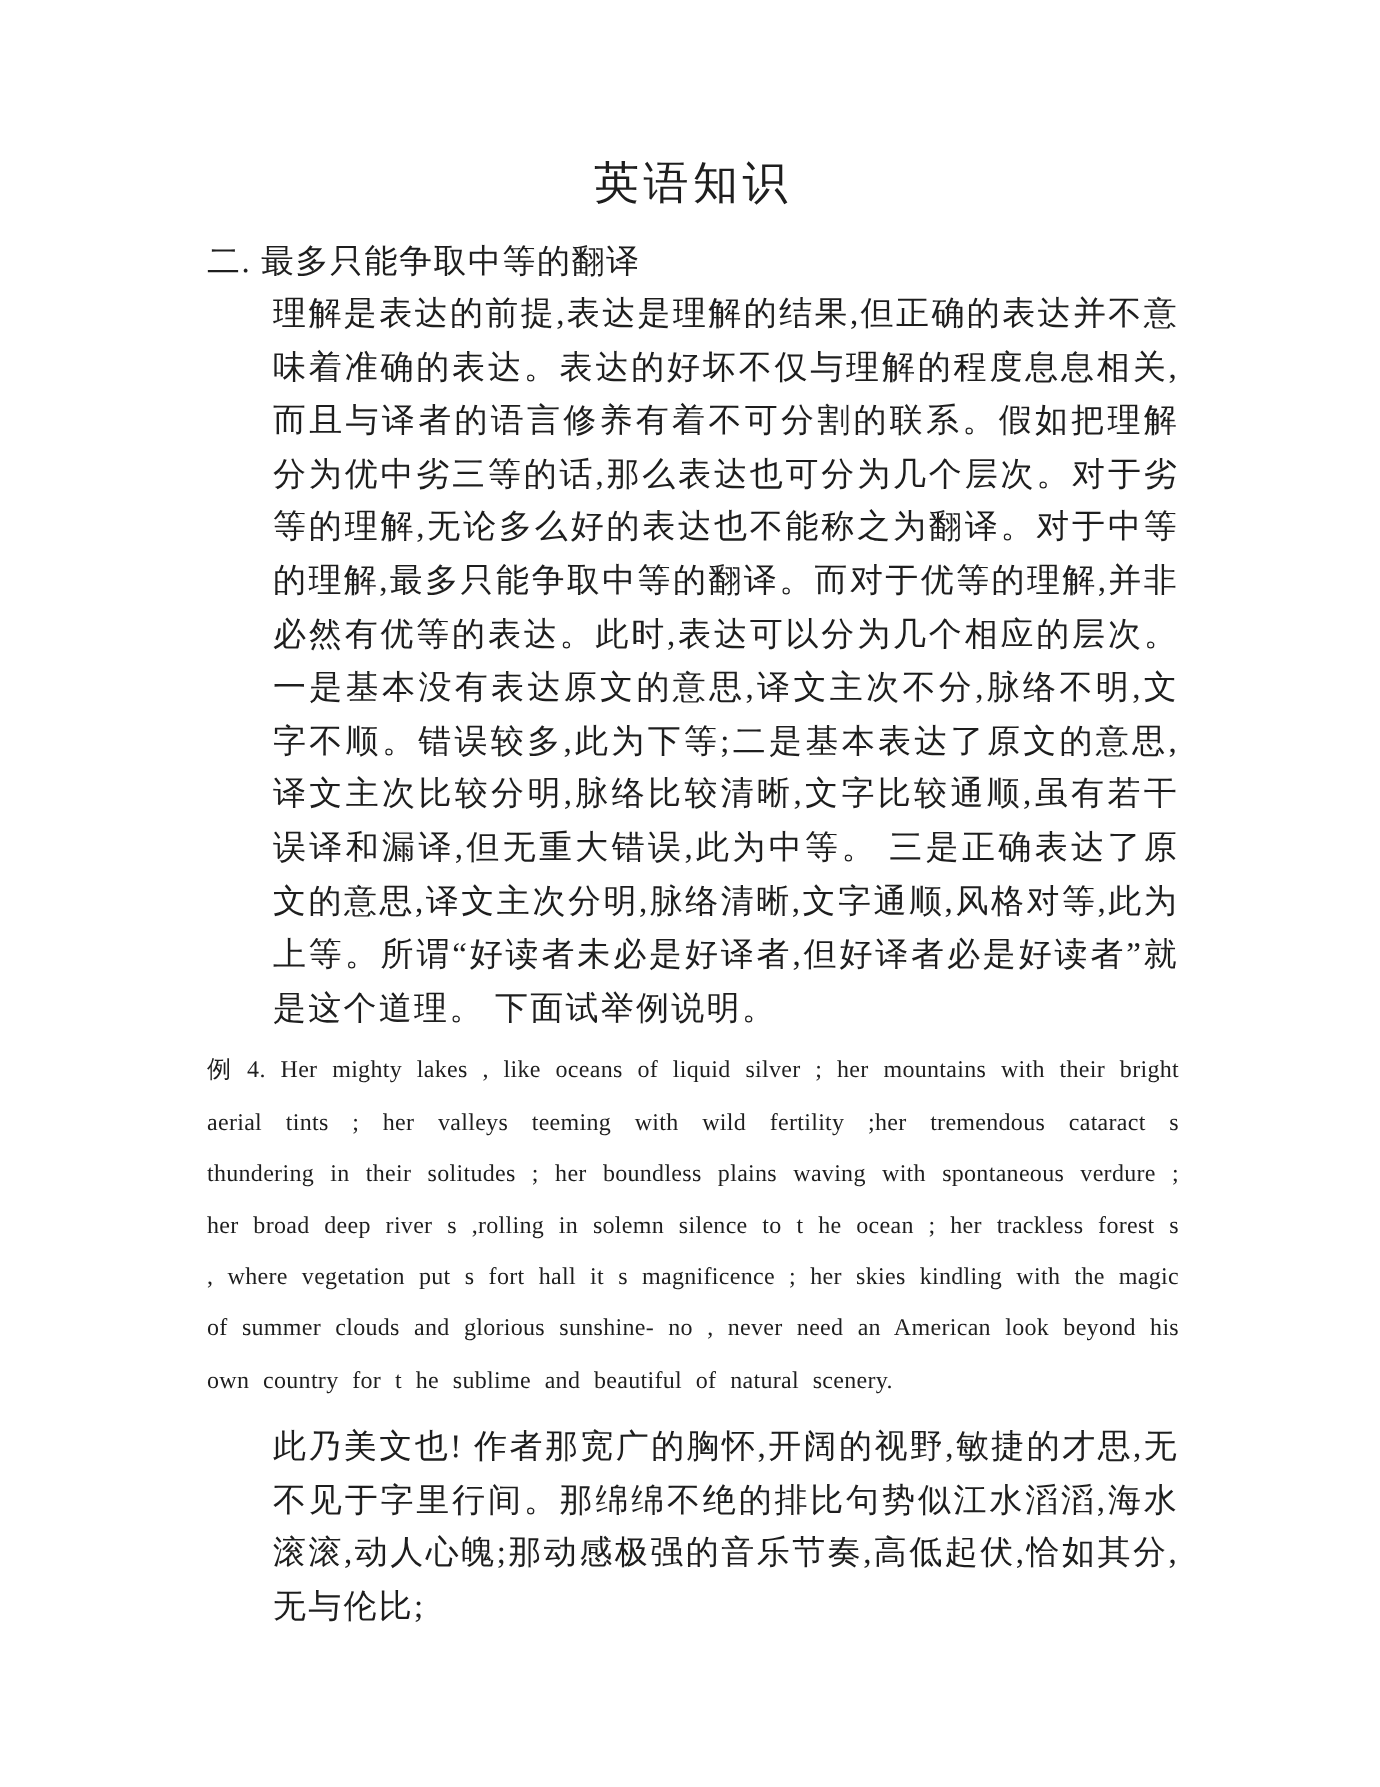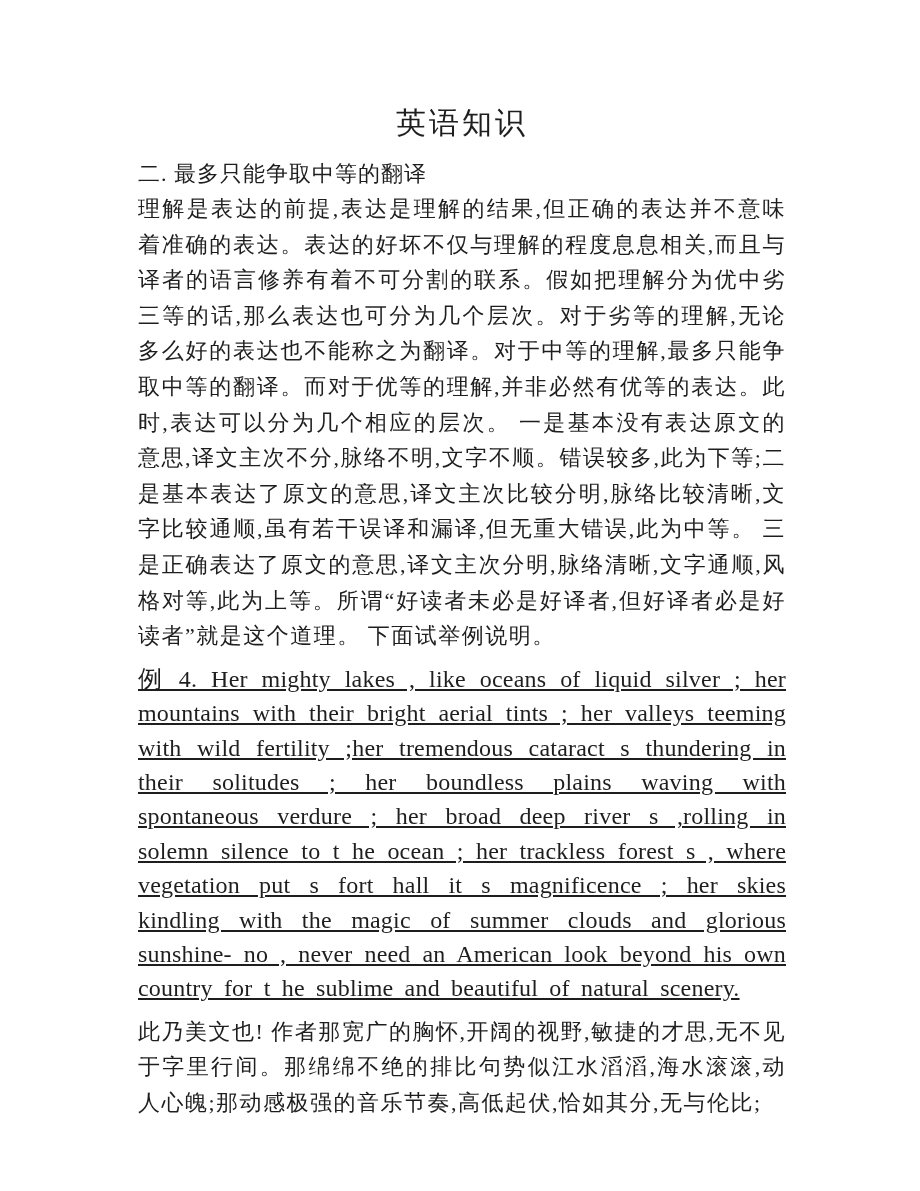--- a/index.html
+++ b/index.html
@@ -41,27 +41,27 @@
     line-height: 35.6px;
     text-align: justify;
     text-justify: inter-ideograph;
     margin: 0;
   }
   .para + .para {
     margin-top: 8px;
   }
   .para-cn {
     letter-spacing: 1.5px;
+    margin-left: 44px;
   }
   .para-en {
-    font-size: 24px;
+    font-size: 16px;
     line-height: 34.4px;
     letter-spacing: 0.2px;
     word-spacing: 5px;
-    text-decoration: underline;
   }
 </style>
 </head>
 <body>
 
 <div class="page">
   <h1 class="doc-title">英语知识</h1>
   <div class="doc-body">
     <p class="heading">二. 最多只能争取中等的翻译</p>
     <p class="para para-cn">理解是表达的前提,表达是理解的结果,但正确的表达并不意味着准确的表达。表达的好坏不仅与理解的程度息息相关,而且与译者的语言修养有着不可分割的联系。假如把理解分为优中劣三等的话,那么表达也可分为几个层次。对于劣等的理解,无论多么好的表达也不能称之为翻译。对于中等的理解,最多只能争取中等的翻译。而对于优等的理解,并非必然有优等的表达。此时,表达可以分为几个相应的层次。 一是基本没有表达原文的意思,译文主次不分,脉络不明,文字不顺。错误较多,此为下等;二是基本表达了原文的意思,译文主次比较分明,脉络比较清晰,文字比较通顺,虽有若干误译和漏译,但无重大错误,此为中等。 三是正确表达了原文的意思,译文主次分明,脉络清晰,文字通顺,风格对等,此为上等。所谓“好读者未必是好译者,但好译者必是好读者”就是这个道理。 下面试举例说明。</p>

